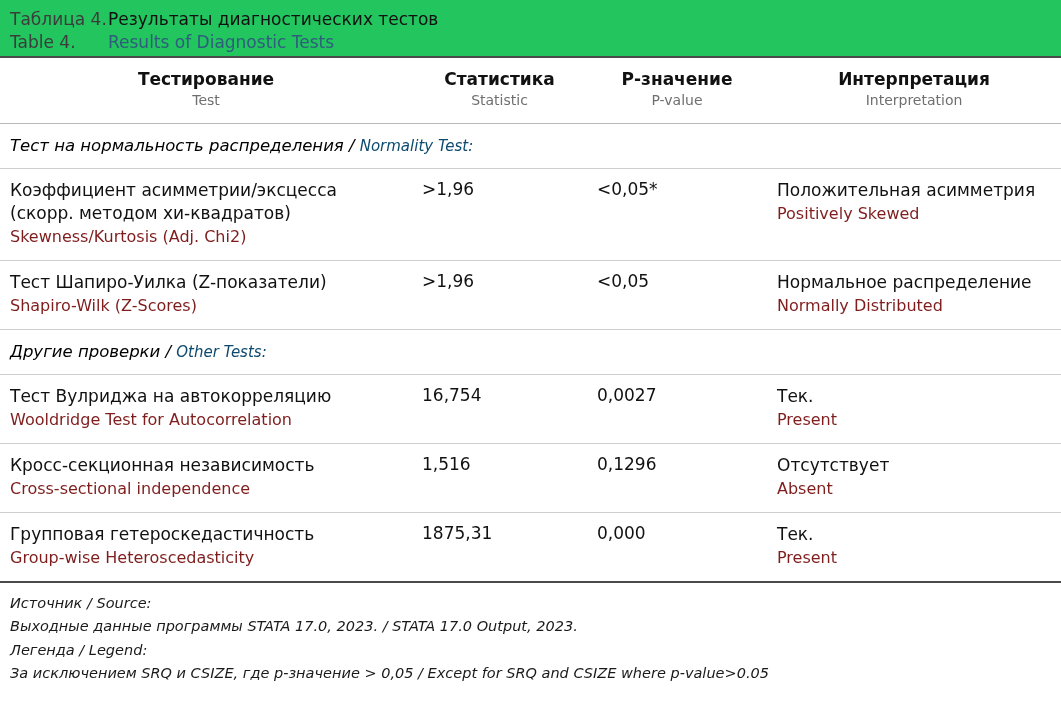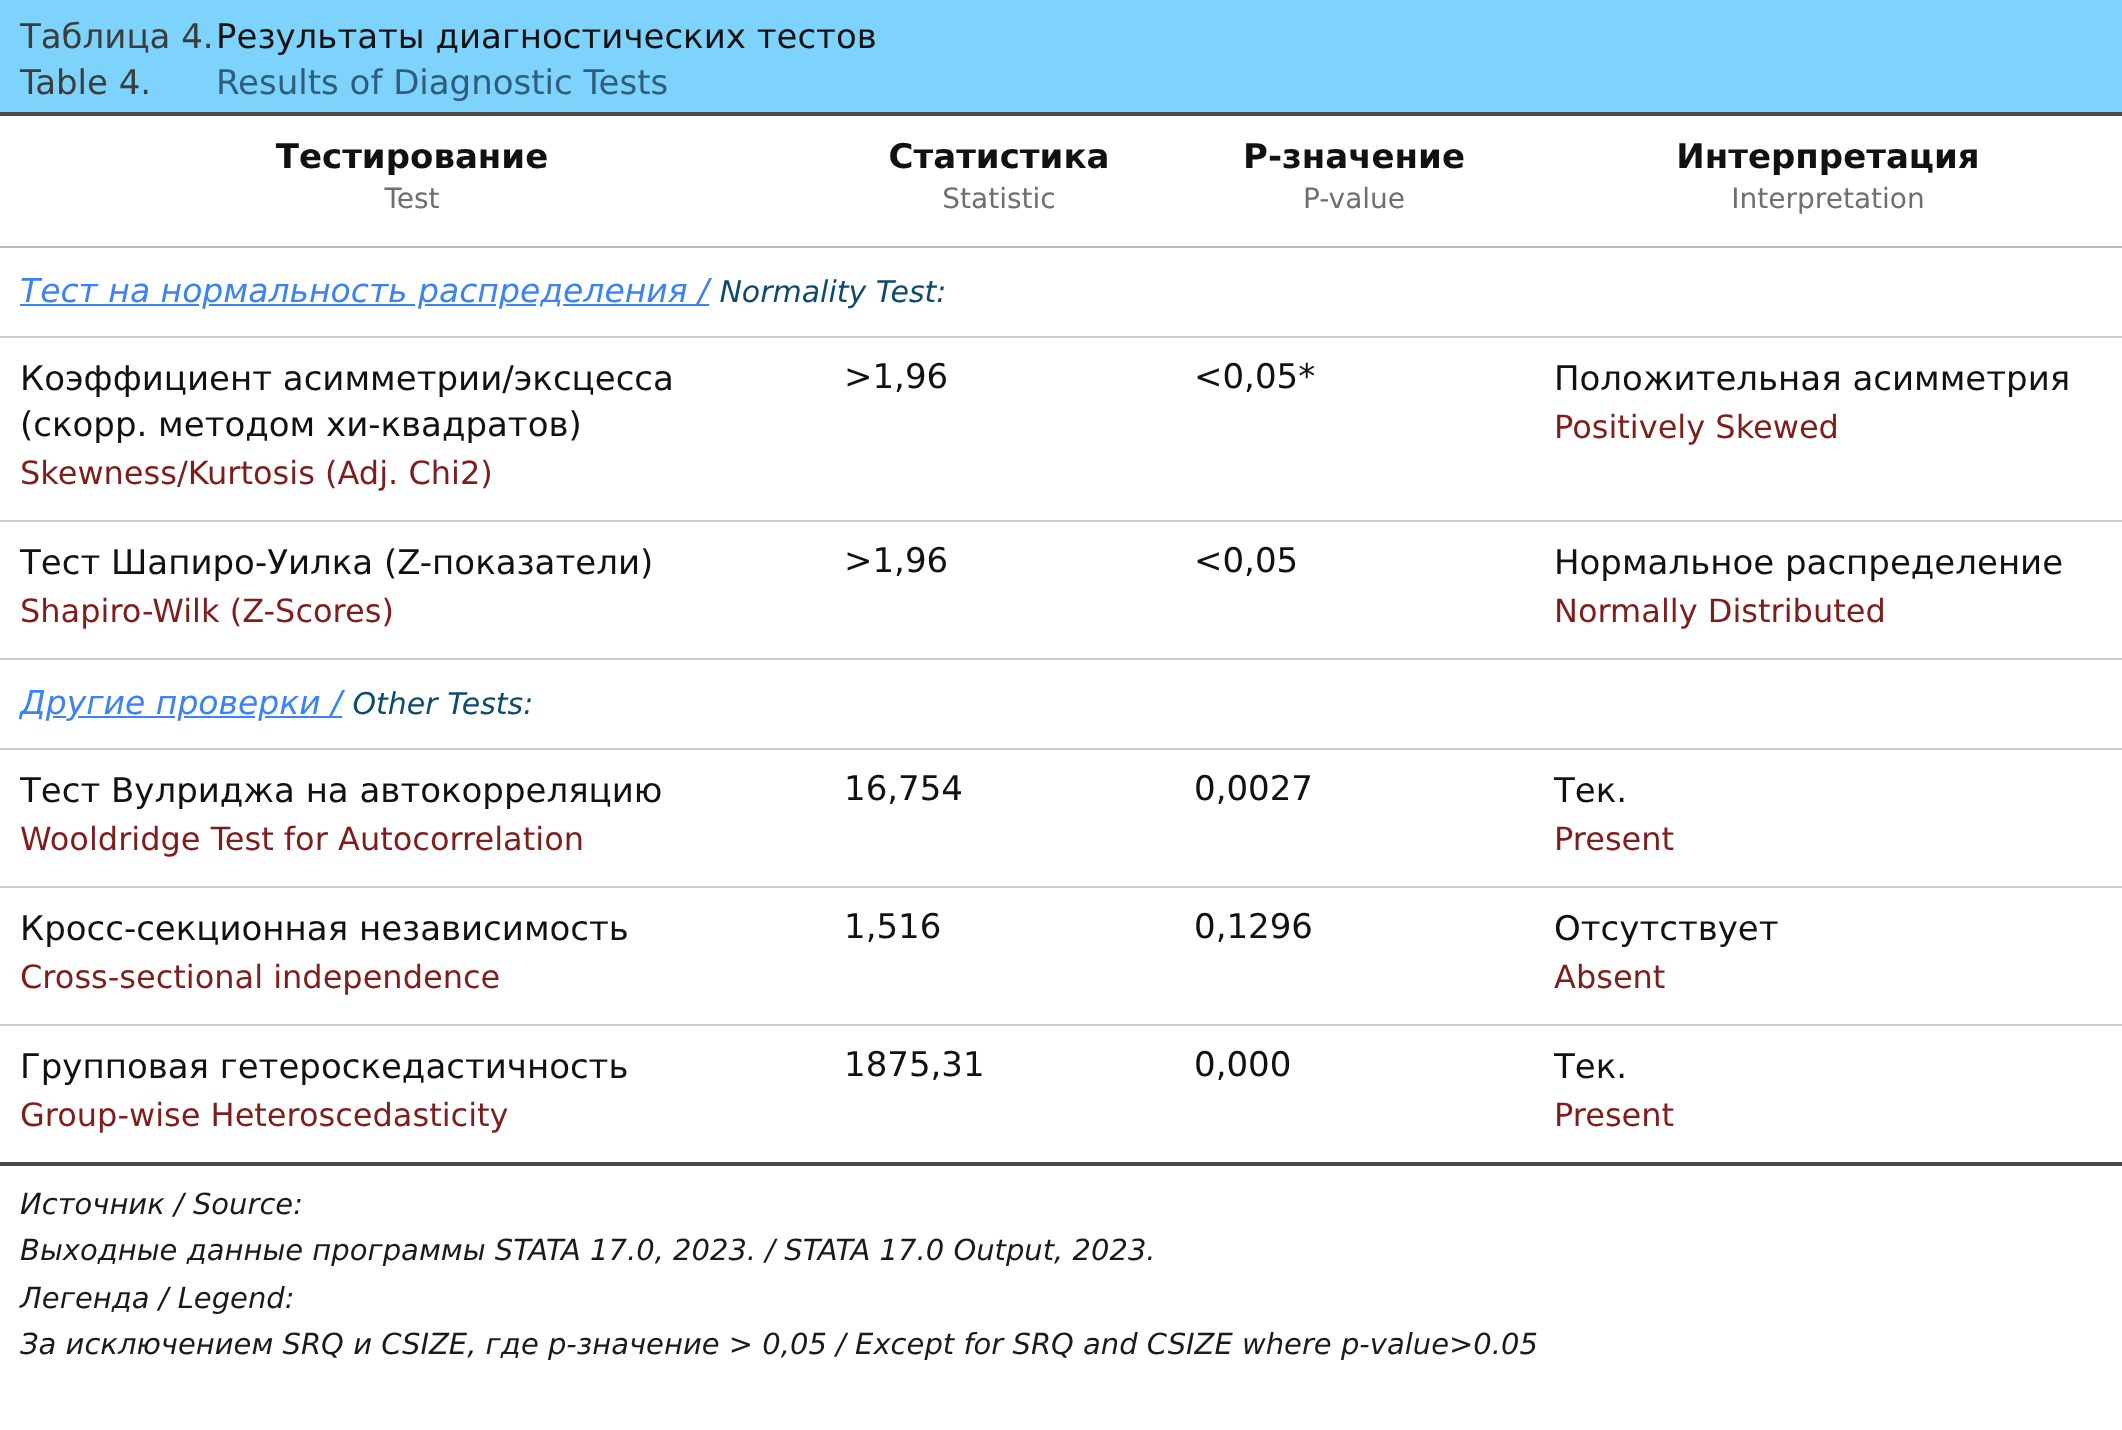--- a/index.html
+++ b/index.html
@@ -16,21 +16,21 @@
   }
   .page {
     width: 1061px;
     height: 715px;
     position: relative;
     box-sizing: border-box;
   }
 
   
   .caption {
-    background: #7dd3fc;
+    background: #22c55e;
     padding: 8px 10px 10px 10px;
     box-sizing: border-box;
     height: 56px;
   }
   .caption-line {
     display: flex;
     align-items: baseline;
     line-height: 1.35;
   }
   .cap-label {
@@ -89,22 +89,21 @@
     padding: 10px 10px 11px 10px;
     border-bottom: 1px solid #cfcfcf;
   }
   tr.section td {
     padding-top: 12px;
     padding-bottom: 13px;
   }
   .sect-ru {
     font-size: 16.5px;
     font-style: italic;
-    color: #3b82f6;
-    text-decoration: underline;
+    color: #000000;
   }
   .sect-en {
     font-size: 15px;
     font-style: italic;
     color: #0c4a6e;
   }
   .cell-ru {
     font-size: 17px;
     color: #111111;
     display: block;

